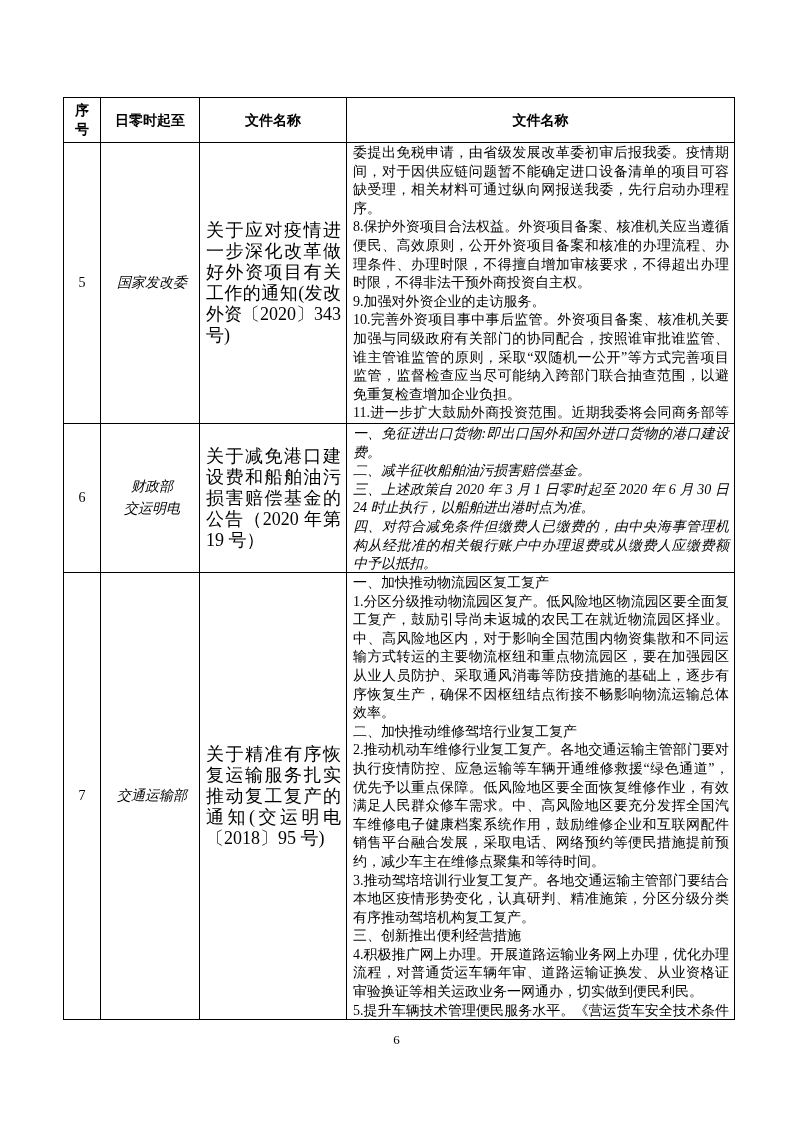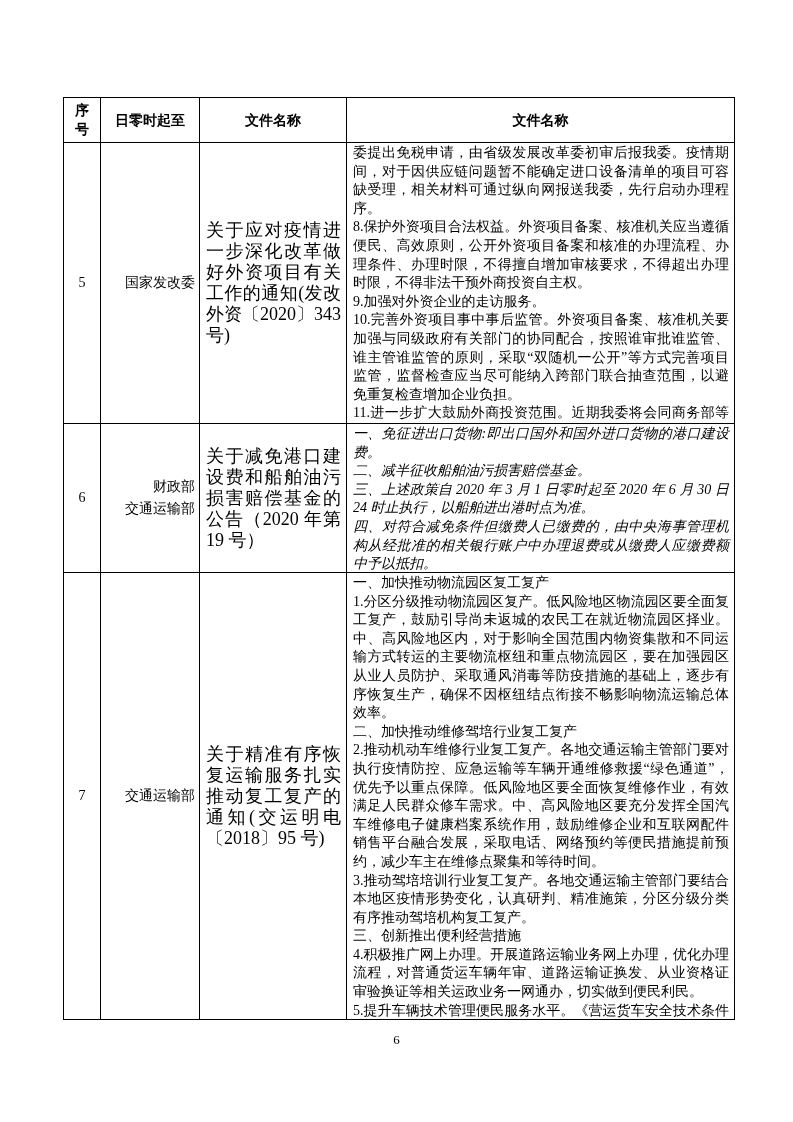--- a/index.html
+++ b/index.html
@@ -42,23 +42,24 @@
   }
   th .two-line { white-space: pre-wrap; }
 
   td.seq-cell {
     text-align: center;
     vertical-align: middle;
     font-size: 14px;
   }
   td.agency-cell {
     vertical-align: middle;
-    text-align: right;
+    text-align: center;
     font-size: 14px;
     line-height: 22px;
+    font-style: italic;
   }
   td.agency-cell .cell-inner {
     padding: 0 4px 0 8px;
     white-space: pre-wrap;
   }
   td.doc-cell {
     vertical-align: middle;
     text-align: justify;
     font-size: 18px;
     line-height: 21px;
@@ -125,21 +126,21 @@
 8.保护外资项目合法权益。外资项目备案、核准机关应当遵循便民、高效原则，公开外资项目备案和核准的办理流程、办理条件、办理时限，不得擅自增加审核要求，不得超出办理时限，不得非法干预外商投资自主权。
 9.加强对外资企业的走访服务。
 10.完善外资项目事中事后监管。外资项目备案、核准机关要加强与同级政府有关部门的协同配合，按照谁审批谁监管、谁主管谁监管的原则，采取“双随机一公开”等方式完善项目监管，监督检查应当尽可能纳入跨部门联合抽查范围，以避免重复检查增加企业负担。
 11.进一步扩大鼓励外商投资范围。近期我委将会同商务部等部门修订《鼓励外商投资产业目录》。</div>
           </td>
       </tr>
       <tr>
         <td class="seq-cell">6</td>
         <td class="agency-cell">
             <div class="cell-inner">财政部
-交通运输部</div>
+交运明电</div>
           </td>
         <td class="doc-cell">
             <div class="cell-inner">关于减免港口建设费和船舶油污损害赔偿基金的公告（2020 年第 19 号）</div>
           </td>
         <td class="content-cell">
             <div class="cell-inner h-row6">一、免征进出口货物:即出口国外和国外进口货物的港口建设费。
 二、减半征收船舶油污损害赔偿基金。
 三、上述政策自 2020 年 3 月 1 日零时起至 2020 年 6 月 30 日 24 时止执行，以船舶进出港时点为准。
 四、对符合减免条件但缴费人已缴费的，由中央海事管理机构从经批准的相关银行账户中办理退费或从缴费人应缴费额中予以抵扣。</div>
           </td>

